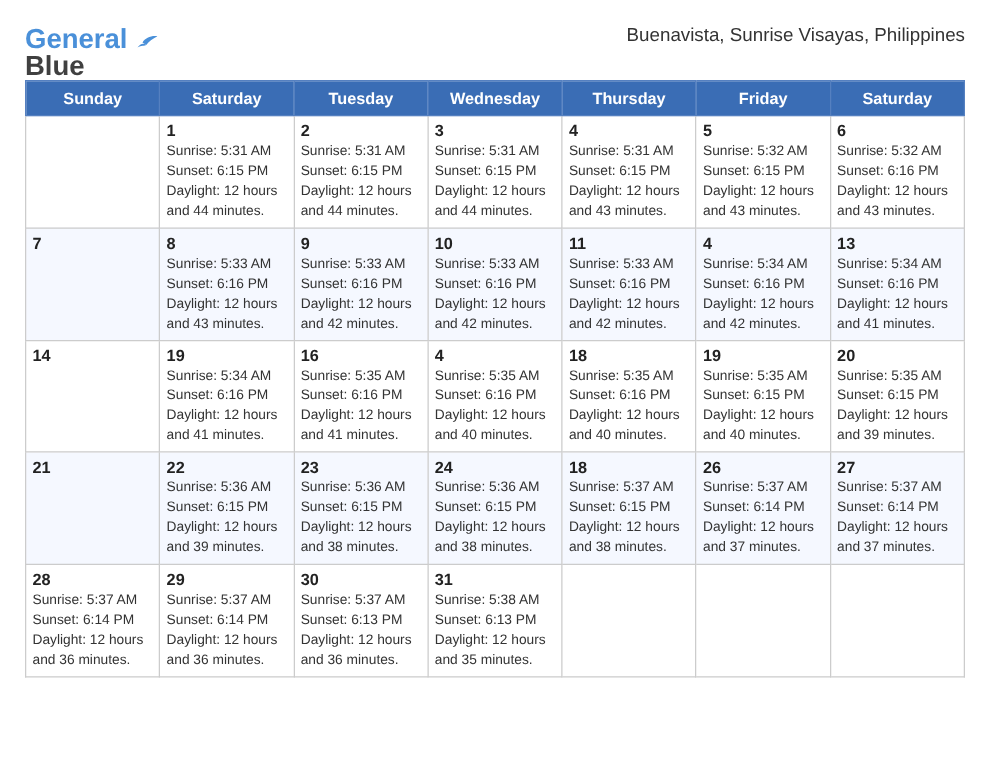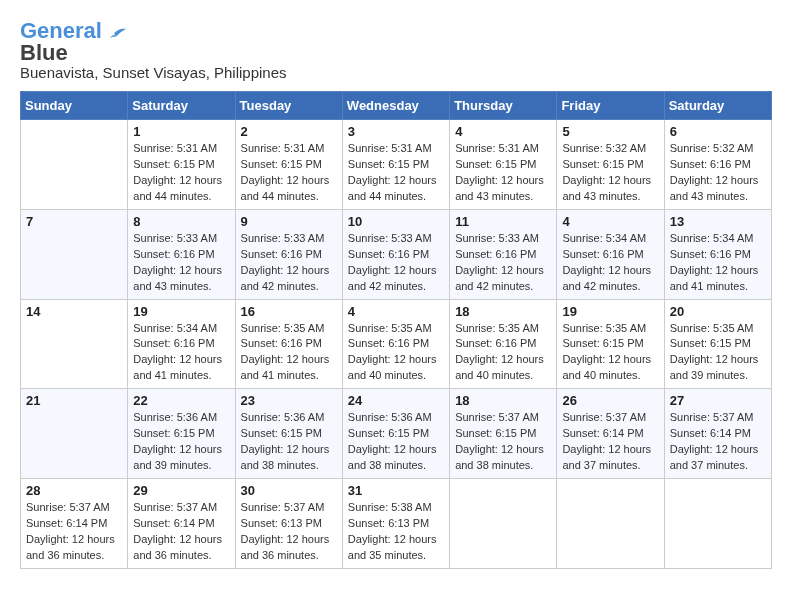--- a/index.html
+++ b/index.html
@@ -7,22 +7,20 @@
       font-family: Arial, sans-serif;
       background: #fff;
       width: 792px;
       min-height: 612px;
       padding: 20px;
     }
     .header {
       display: flex;
       justify-content: space-between;
       align-items: flex-start;
-      margin-bottom: 10px;
-      flex-direction: column;
     }
     .logo {
       display: flex;
       flex-direction: column;
       align-items: flex-start;
     }
     .logo-text {
       font-size: 22px;
       font-weight: bold;
       color: #1a3a5c;
@@ -49,21 +47,21 @@
       width: 100%;
       border-collapse: collapse;
       border: 1px solid #ccc;
     }
     .calendar th {
       background: #3a6db5;
       color: #fff;
       font-size: 13px;
       font-weight: bold;
       padding: 6px 4px;
-      text-align: left;
+      text-align: center;
       border: 1px solid #5580c0;
       margin-left: 19px;
     }
     .calendar td {
       width: calc(100% / 7);
       vertical-align: top;
       border: 1px solid #ccc;
       padding: 4px 5px;
       background: #fff;
       min-height: 80px;
@@ -96,21 +94,21 @@
       <span class="logo-text">
         <span>General</span><br><span style="color:#404040">Blue</span>
       </span>
       <svg width="22" height="22" viewBox="0 0 22 22" style="margin-left:2px; margin-top:-10px;">
         <path d="M10 8 C12 4, 18 2, 22 3 C18 5, 15 7, 13 10 Z" fill="#4a90d9"></path>
         <path d="M13 10 C11 8, 8 9, 6 12 C9 10, 12 11, 13 10 Z" fill="#4a90d9"></path>
       </svg>
     </div>
   </div>
   <div class="title-block">
-    <div class="location">Buenavista, Sunset Visayas, Philippines</div>
+    <div class="location">Buenavista, Sunrise Visayas, Philippines</div>
   </div>
 </div>
 
 <table class="calendar">
   <thead>
     <tr id="weekday-header">
     <th>Sunday</th>
         <th>Saturday</th>
         <th>Tuesday</th>
         <th>Wednesday</th>

